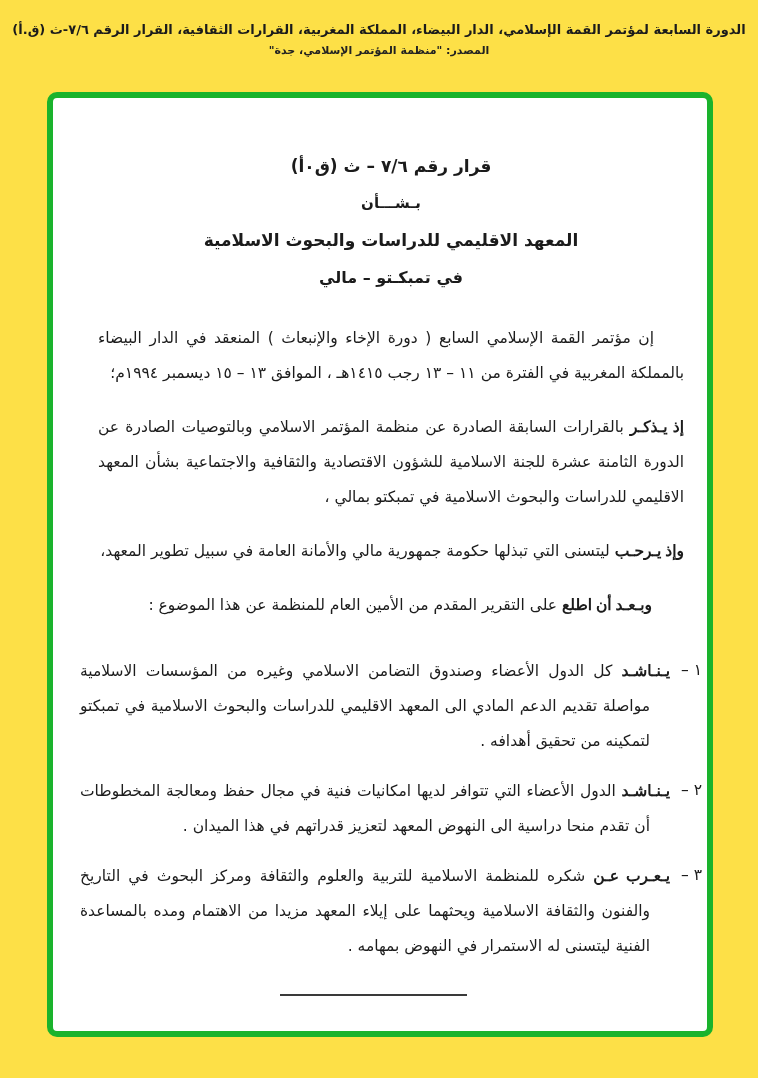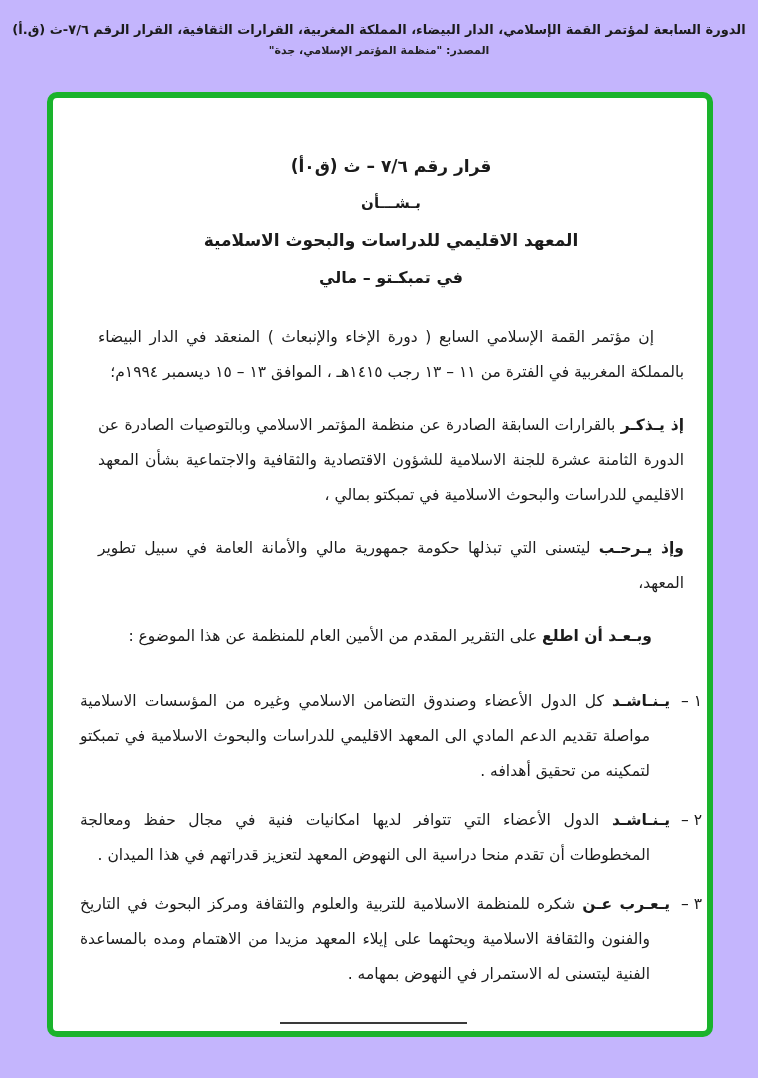--- a/index.html
+++ b/index.html
@@ -1,19 +1,19 @@
 <!DOCTYPE html>
 <html lang="ar" dir="rtl"><head>
 <meta charset="utf-8">
 <style>
   html,body{margin:0;padding:0;background:#ffffff;}
   .page{
     position:relative;
     width:758px;height:1078px;
-    background:#c4b5fd;
+    background:#fde047;
     font-family:"DejaVu Sans", sans-serif;
     color:#1b1b1b;
     direction:rtl;
     overflow:hidden;
   }
   .doc-header{
     position:absolute;top:22px;right:0;left:0;
     text-align:center;
   }
   .doc-header .line1{
@@ -47,21 +47,21 @@
     font-size:15.5px;
     line-height:35px;
     text-align:justify;
     margin:18px;
     color:#1c1c1c;
   }
   p.p1{margin-top:24px;text-indent:30px;}
   p.p2{margin-top:7px;}
   p.p3{margin-top:7px;}
   p.p4{margin-top:7px;text-indent:32px;}
-  .kw{font-weight:bold;}
+  .kw{font-weight:bold;font-family:Liberation Serif, serif;}
   .items{margin-top:30px;}
   .item{
     position:relative;
     padding-right:52px;
     text-indent:-20px;
     font-size:15.5px;
     line-height:35px;
     text-align:justify;
     margin-bottom:14px;
     color:#1c1c1c;

